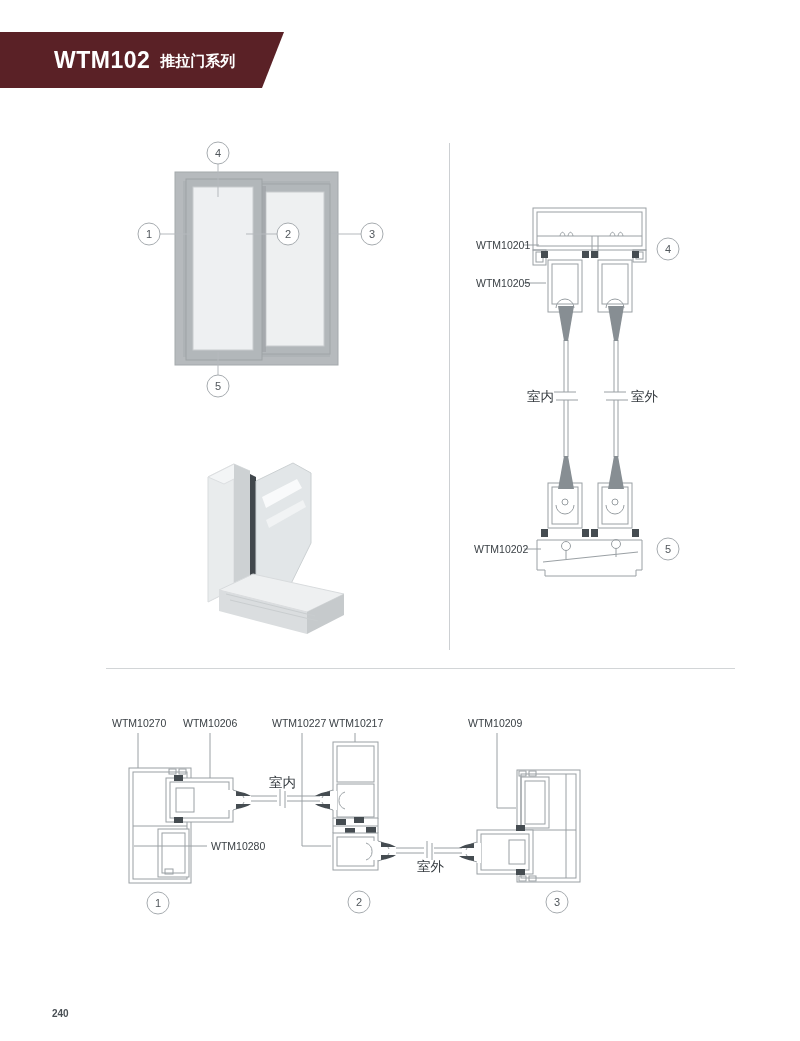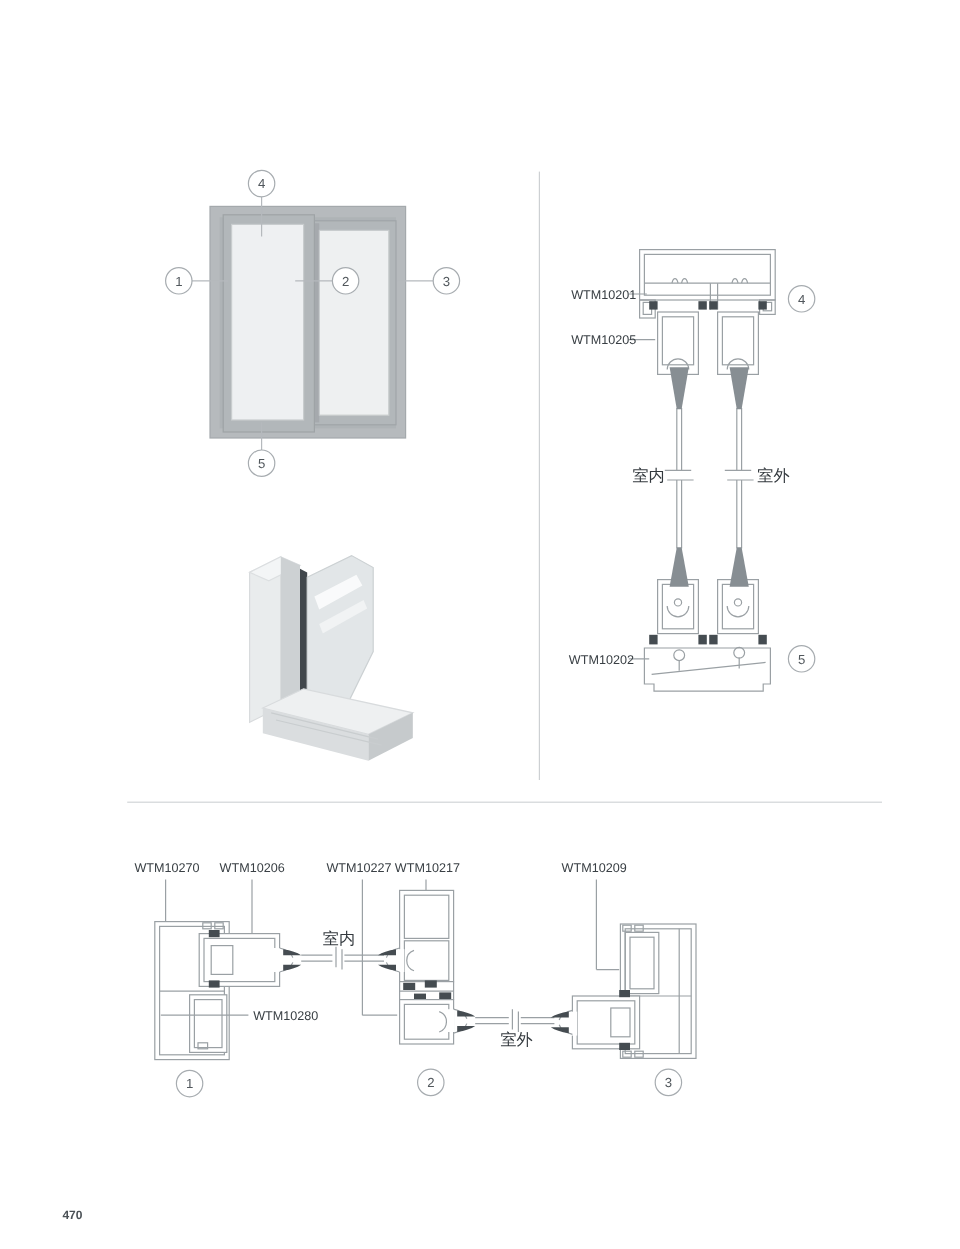--- a/index.html
+++ b/index.html
@@ -35,20 +35,24 @@
   .md{fill:#878e93;stroke:none;}
   .callout-circle{fill:#ffffff;stroke:#a7acb0;stroke-width:1;}
   .cline{stroke:#b5b9bd;stroke-width:1;}
   .leader{stroke:#9aa0a4;stroke-width:1;}
 </style>
 </head>
 <body>
 
 <div class="page">
 
+  <div class="abs banner">
+    <span class="code">WTM102</span>
+    <span class="series">推拉门系列</span>
+  </div>
 
   <div class="abs divider-v"></div>
   <div class="abs divider-h"></div>
 
   <svg class="abs" style="left:120px;top:130px" width="285" height="290" viewBox="120 130 285 290">
     <g>
       <rect x="175" y="172" width="163" height="193" fill="#b6babd" stroke="#a4a9ac"></rect>
       <rect x="183" y="181" width="147" height="176" fill="#aeb3b6"></rect>
       <rect x="259" y="184" width="71" height="170" fill="#b2b7ba" stroke="#a0a5a8"></rect>
       <rect x="266" y="192" width="58" height="154" fill="#eef0f1" stroke="#c8ccce"></rect>
@@ -291,15 +295,15 @@
       <text class="cjk" x="417" y="871">室外</text>
       <circle class="callout-circle" cx="158" cy="903" r="11"></circle>
       <text class="num" x="158" y="907">1</text>
       <circle class="callout-circle" cx="359" cy="902" r="11"></circle>
       <text class="num" x="359" y="906">2</text>
       <circle class="callout-circle" cx="557" cy="902" r="11"></circle>
       <text class="num" x="557" y="906">3</text>
     </g>
   </svg>
 
-  <div class="abs pagenum">470</div>
+  <div class="abs pagenum">240</div>
 
 </div>
 
 </body></html>

